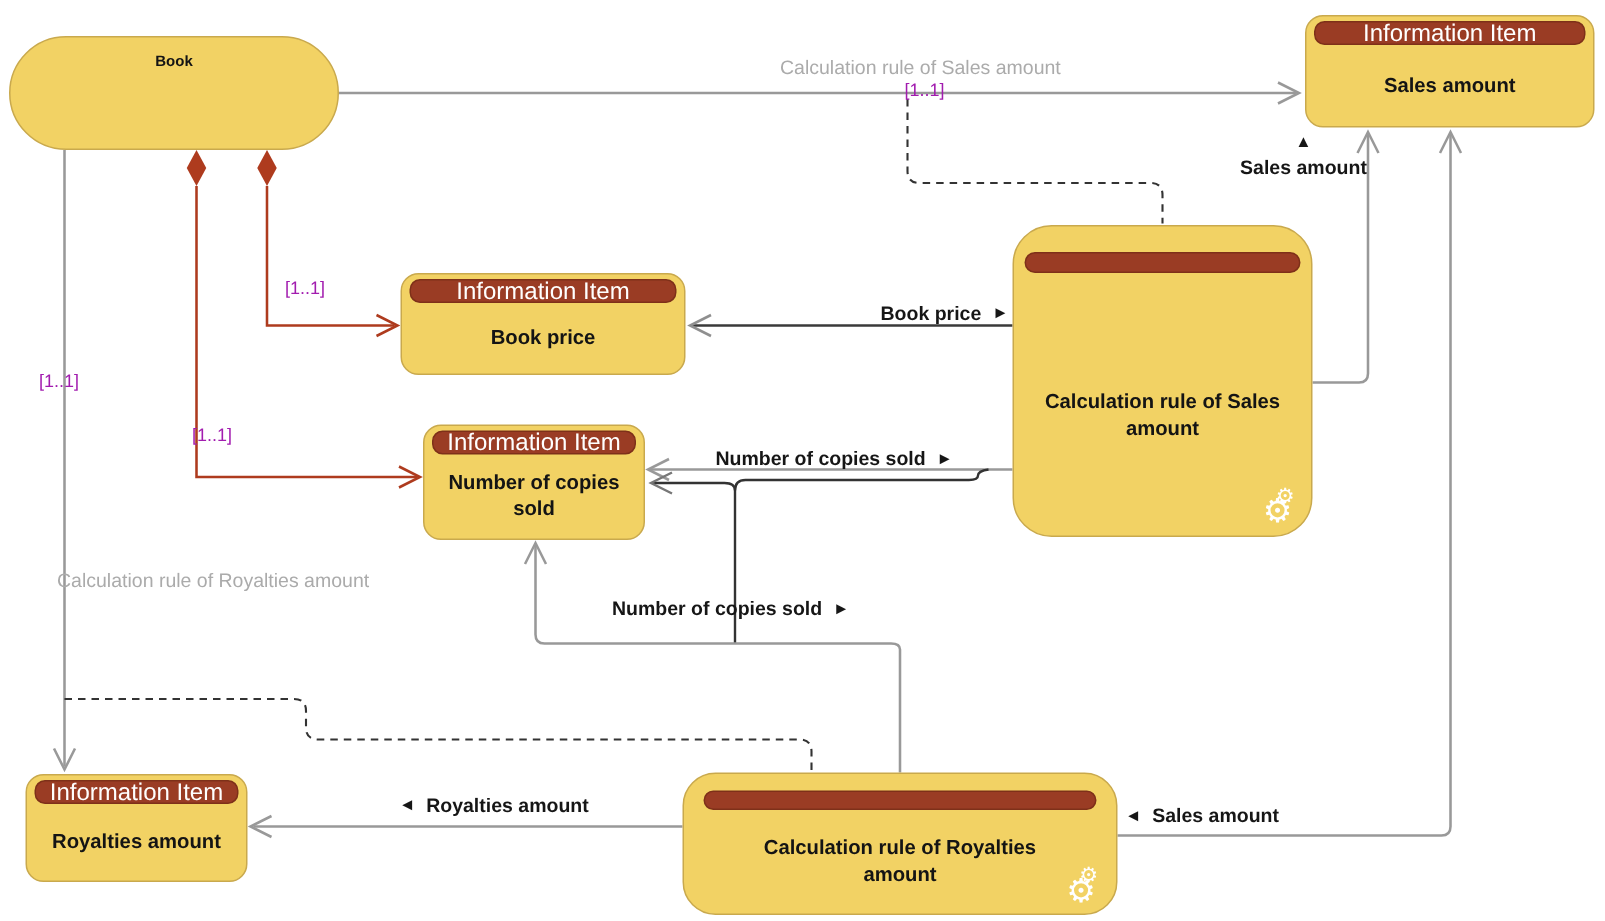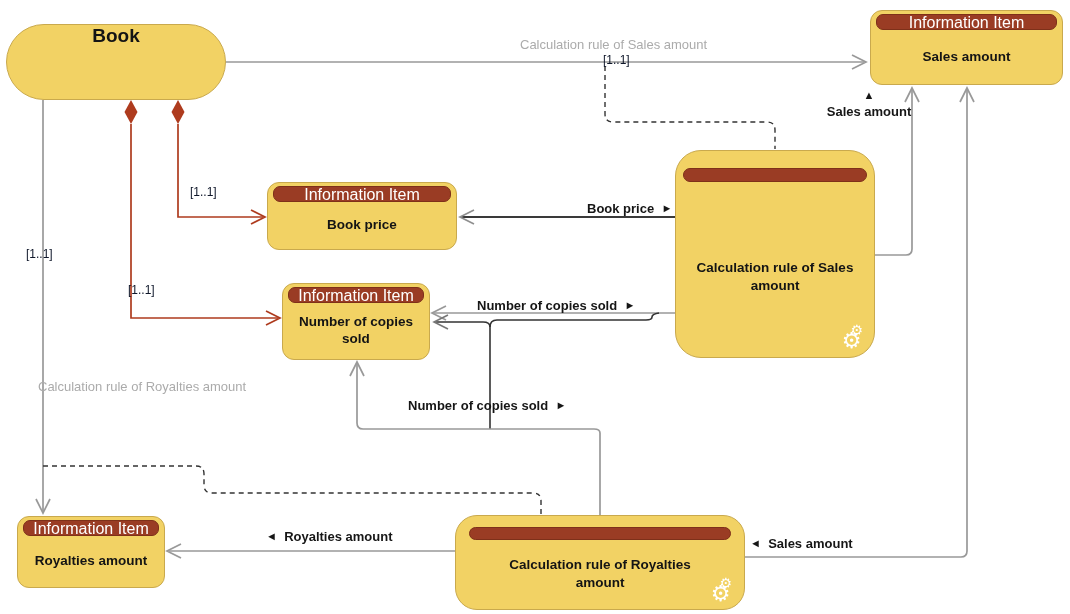--- a/index.html
+++ b/index.html
@@ -14,33 +14,33 @@
         border:1.5px solid #C9A94D;}
   .pill{border-radius:38px;}
   .info{border-radius:12px;}
   .calc{border-radius:26px;}
   .hdr{box-sizing:border-box;background:#9A3C24;border:1px solid #7E3019;
        border-radius:7px;}
   .info .hdr{margin:3px 5px 0 5px;height:16px;line-height:15px;
        font-size:16px;color:#ffffff;text-align:center;font-weight:400;}
   .bar{position:absolute;left:7px;right:7px;height:14px;}
   .title{color:#141414;font-weight:bold;text-align:center;}
-  .pill .title{padding-top:0;font-size:19px;}
+  .pill .title{padding-top:11px;font-size:10px;}
   .info .body{position:absolute;left:0;right:0;top:19px;bottom:0;
        display:flex;align-items:center;justify-content:center;
        font-size:13.5px;line-height:1.25;padding:0 8px;}
   .calc .title{position:absolute;left:0;right:0;font-size:13.5px;line-height:1.3;}
   .gears{position:absolute;color:#ffffff;text-align:center;line-height:.62;}
   .gear-sm{display:block;font-size:14px;margin-left:10px;}
   .gear-lg{display:block;font-size:22px;}
 
   
   .elbl{position:absolute;white-space:nowrap;}
   .gray{color:#ABABAB;font-size:13px;font-weight:400;}
-  .mult{color:#0f172a;font-size:12px;font-weight:400;}
+  .mult{color:#a21caf;font-size:12px;font-weight:400;}
   .flow{color:#161616;font-size:13px;font-weight:bold;}
   .flow .mk{font-size:11px;position:relative;top:-1px;}
   .flow.stack{text-align:center;width:90px;white-space:normal;line-height:1.25;}
   .flow.stack .mk{display:block;font-size:11px;}
 </style>
 </head>
 <body>
 
 <div id="canvas">
 

